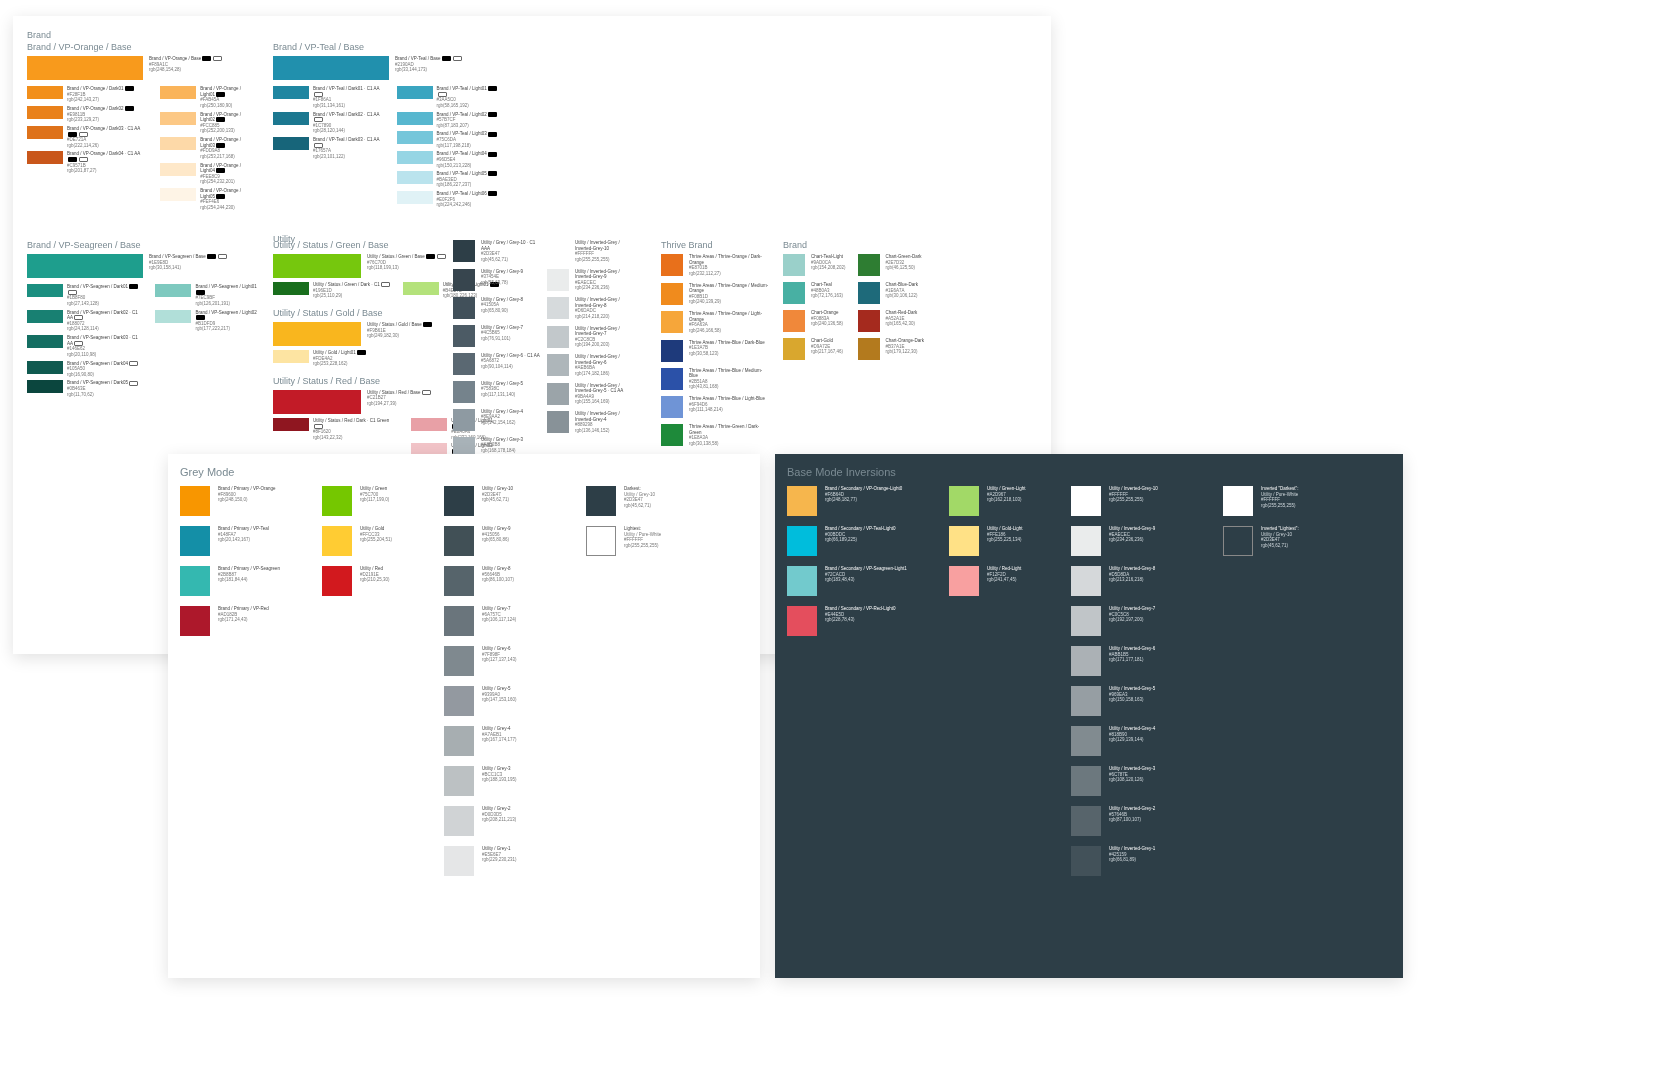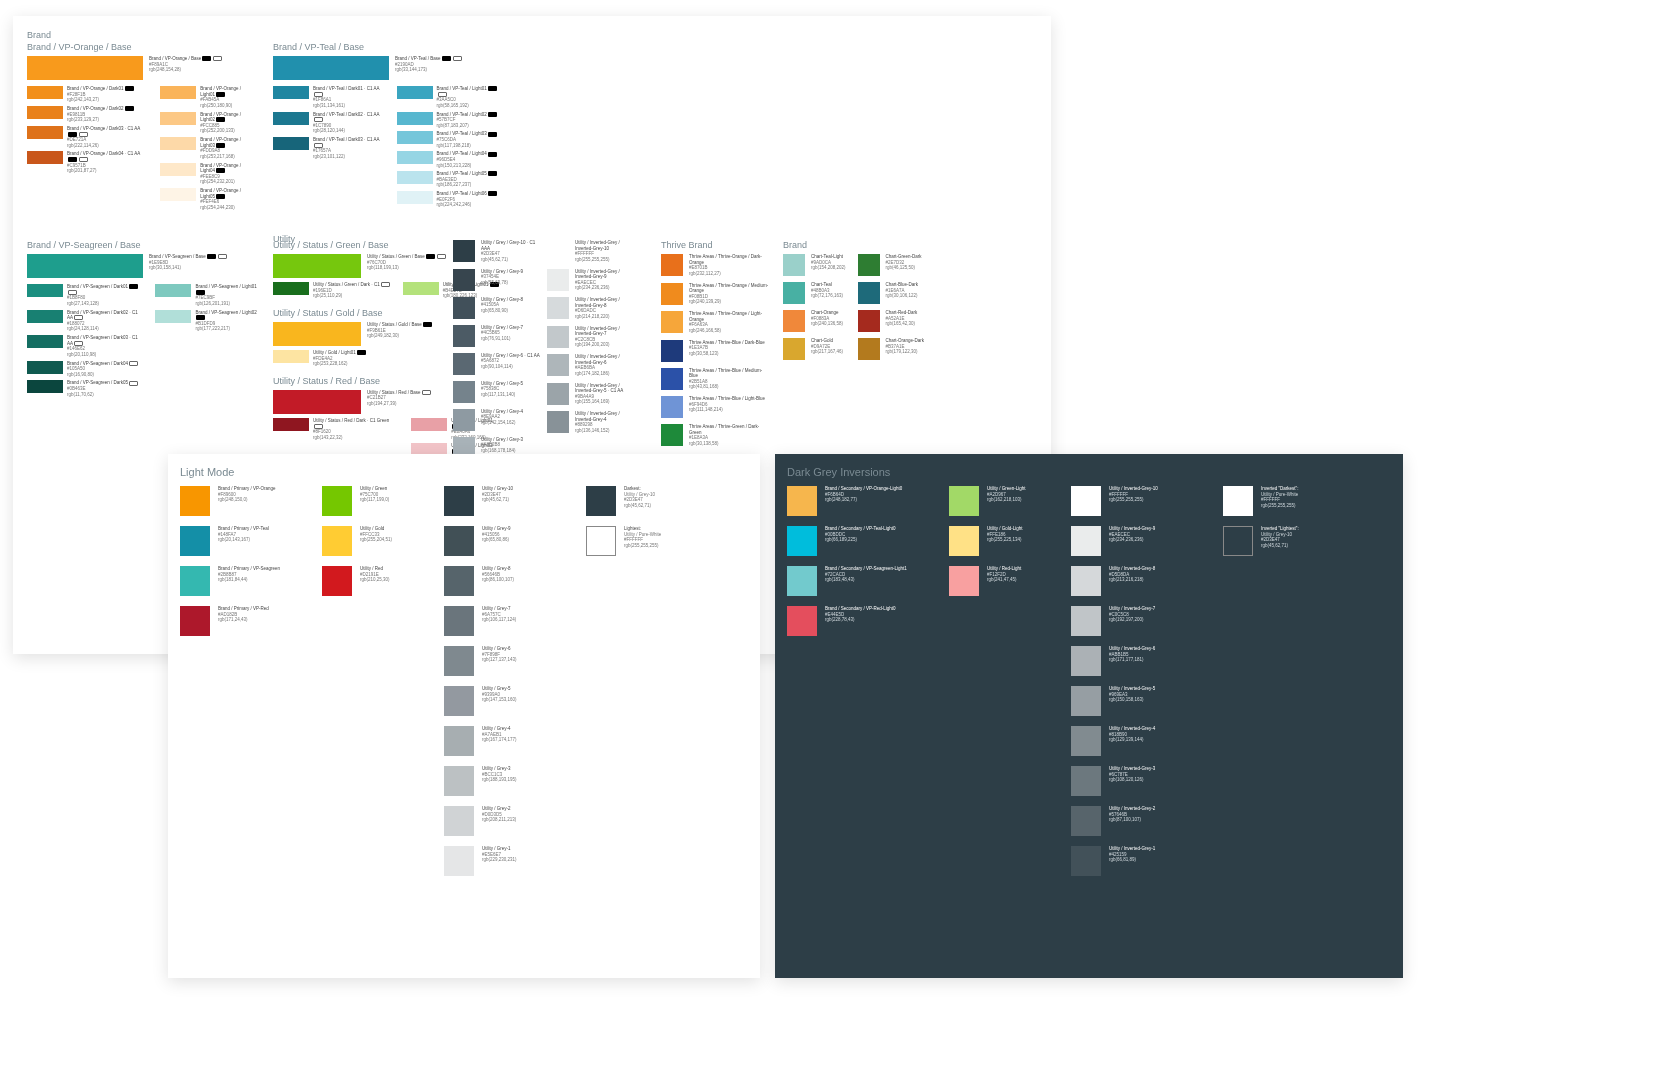--- a/index.html
+++ b/index.html
@@ -399,21 +399,21 @@
             <div class="sq-sw">
     <div class="chip" style="background:#B37A1E"></div>
     <div class="meta"><span class="nm">Chart-Orange-Dark</span><br>#B37A1E<br>rgb(179,122,30)</div>
             </div>
           </div>
         </div>
     </div>
   </div>
 
   <div class="board abs" style="left:168px;top:454px;width:568px;height:500px;padding:12px;">
-    <div class="board-title">Light Mode</div>
+    <div class="board-title">Grey Mode</div>
     <div class="cols">
       <div class="col" style="width:130px;" id="lm-primary">
           <div class="big-sw">
     <div class="chip" style="background:#F89600"></div>
     <div class="meta"><span class="nm">Brand / Primary / VP-Orange</span><br>#F89600<br>rgb(248,150,0)</div>
           </div>
           <div class="big-sw">
     <div class="chip" style="background:#148FA7"></div>
     <div class="meta"><span class="nm">Brand / Primary / VP-Teal</span><br>#148FA7<br>rgb(20,143,167)</div>
           </div>
@@ -489,21 +489,21 @@
           </div>
           <div class="big-sw">
     <div class="chip outline" style="background:#FFFFFF"></div>
     <div class="meta"><span class="nm">Lightest:</span><br>Utility / Pure-White<br>#FFFFFF<br>rgb(255,255,255)</div>
           </div>
         </div>
     </div>
   </div>
 
   <div class="board dark abs" style="left:775px;top:454px;width:604px;height:500px;padding:12px;">
-    <div class="board-title">Dark Grey Inversions</div>
+    <div class="board-title">Base Mode Inversions</div>
     <div class="cols">
       <div class="col" style="width:150px;" id="dm-secondary">
           <div class="big-sw">
     <div class="chip" style="background:#F6B64D"></div>
     <div class="meta"><span class="nm">Brand / Secondary / VP-Orange-Light0</span><br>#F6B64D<br>rgb(248,182,77)</div>
           </div>
           <div class="big-sw">
     <div class="chip" style="background:#00BDDC"></div>
     <div class="meta"><span class="nm">Brand / Secondary / VP-Teal-Light0</span><br>#00BDDC<br>rgb(66,189,225)</div>
           </div>

